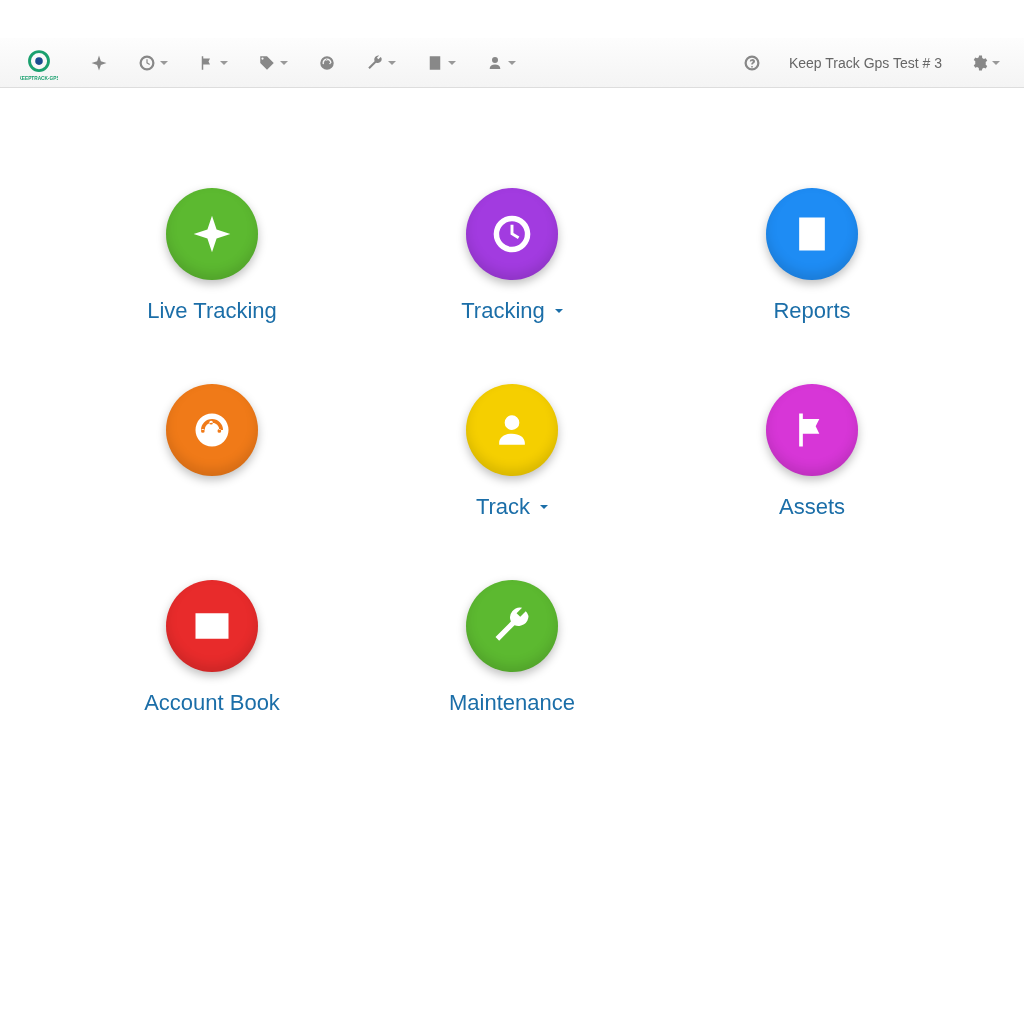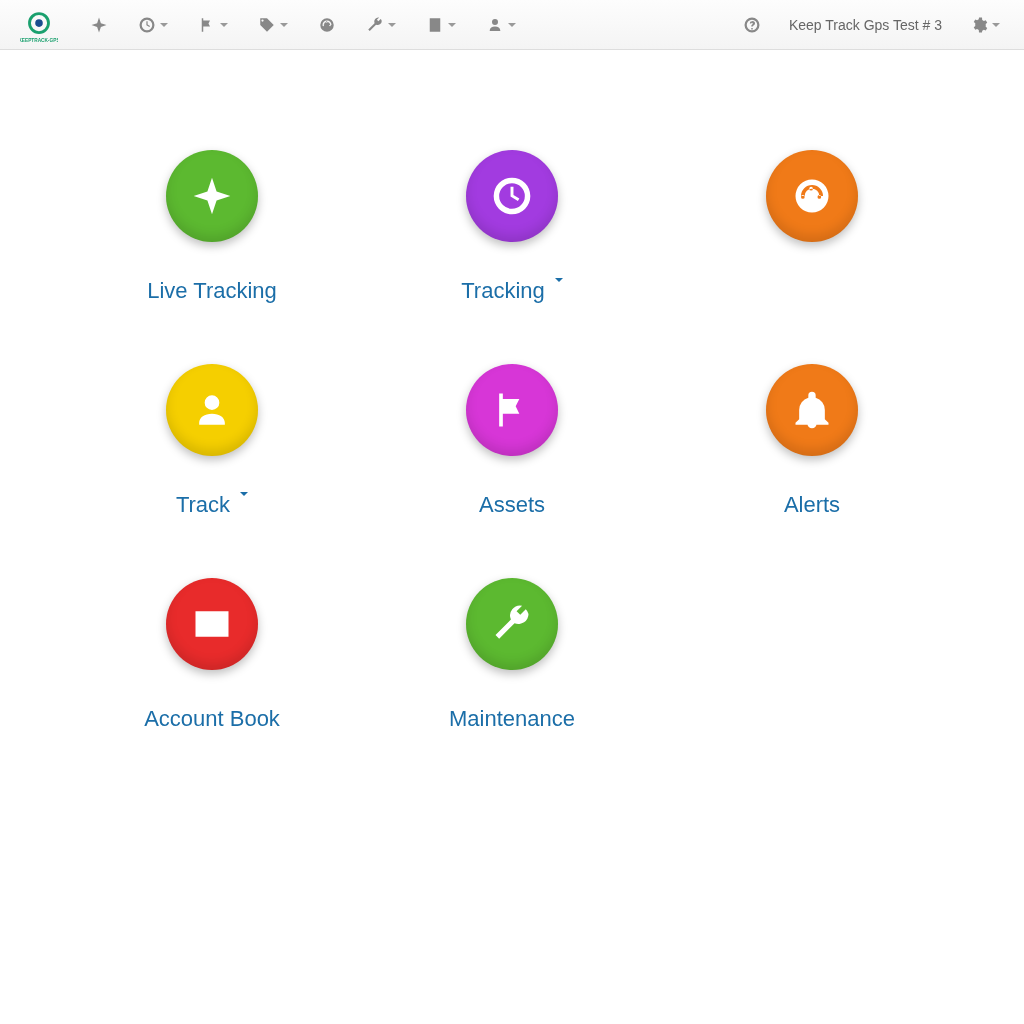--- a/index.html
+++ b/index.html
@@ -13,20 +13,21 @@
   }
 
   
   .navbar {
     display: flex;
     align-items: center;
     height: 50px;
     padding: 0 10px;
     background: linear-gradient(#fdfdfd, #f4f4f4);
     border-bottom: 1px solid #ddd;
+    margin-top: 38px;
   }
   .logo {
     width: 58px; height: 42px;
     display: flex; align-items: center; justify-content: center;
     margin-right: 8px;
   }
   .nav-left { display: flex; align-items: center; gap: 2px; }
   .nav-btn {
     display: flex; align-items: center; justify-content: center;
     height: 40px;
@@ -64,25 +65,25 @@
     cursor: pointer;
   }
   .circle {
     width: 92px; height: 92px;
     border-radius: 50%;
     display: flex; align-items: center; justify-content: center;
     box-shadow: 0 4px 10px rgba(0,0,0,0.25), inset 0 -6px 12px rgba(0,0,0,0.12);
   }
   .circle svg { width: 44px; height: 44px; fill: #fff; }
   .tile-label {
-    margin-top: 36px;
+    margin-top: 18px;
     font-size: 22px;
     color: #1b6ea8;
     text-align: center;
-    display: flex; gap: 6px;
+    display: flex; align-items: center; gap: 6px;
   }
   .tile-label .caret { border-top-color: #1b6ea8; }
 </style>
 </head>
 <body>
 
 <svg width="0" height="0" style="position:absolute">
   <defs>
     <g id="crosshair-icon">
         <path d="M12 2l2.5 7.5L22 12l-7.5 2.5L12 22l-2.5-7.5L2 12l7.5-2.5z"></path>
@@ -216,20 +217,30 @@
         <svg viewBox="0 0 24 24">
           <use href="#clock-icon"></use>
         </svg>
       </div>
       <div class="tile-label">
         <span>Tracking</span>
         <span class="caret"></span>
       </div>
     </div>
     <div class="tile">
+      <div class="circle" style="background: rgb(30, 140, 244);">
+        <svg viewBox="0 0 24 24">
+          <use href="#report-icon"></use>
+        </svg>
+      </div>
+      <div class="tile-label">
+        <span>Reports</span>
+      </div>
+    </div>
+    <div class="tile">
       <div class="circle" style="background: rgb(240, 122, 24);">
         <svg viewBox="0 0 24 24">
           <use href="#gauge-icon"></use>
         </svg>
       </div>
     </div>
     <div class="tile">
       <div class="circle" style="background: rgb(245, 207, 0);">
         <svg viewBox="0 0 24 24">
           <use href="#person-icon"></use>
@@ -244,30 +255,20 @@
       <div class="circle" style="background: rgb(215, 54, 215);">
         <svg viewBox="0 0 24 24">
           <use href="#flag-icon"></use>
         </svg>
       </div>
       <div class="tile-label">
         <span>Assets</span>
       </div>
     </div>
     <div class="tile">
-      <div class="circle" style="background: rgb(240, 122, 24);">
-        <svg viewBox="0 0 24 24">
-          <use href="#bell-icon"></use>
-        </svg>
-      </div>
-      <div class="tile-label">
-        <span>Alerts</span>
-      </div>
-    </div>
-    <div class="tile">
       <div class="circle" style="background: rgb(232, 43, 43);">
         <svg viewBox="0 0 24 24">
           <use href="#mail-icon"></use>
         </svg>
       </div>
       <div class="tile-label">
         <span>Account Book</span>
       </div>
     </div>
     <div class="tile">

